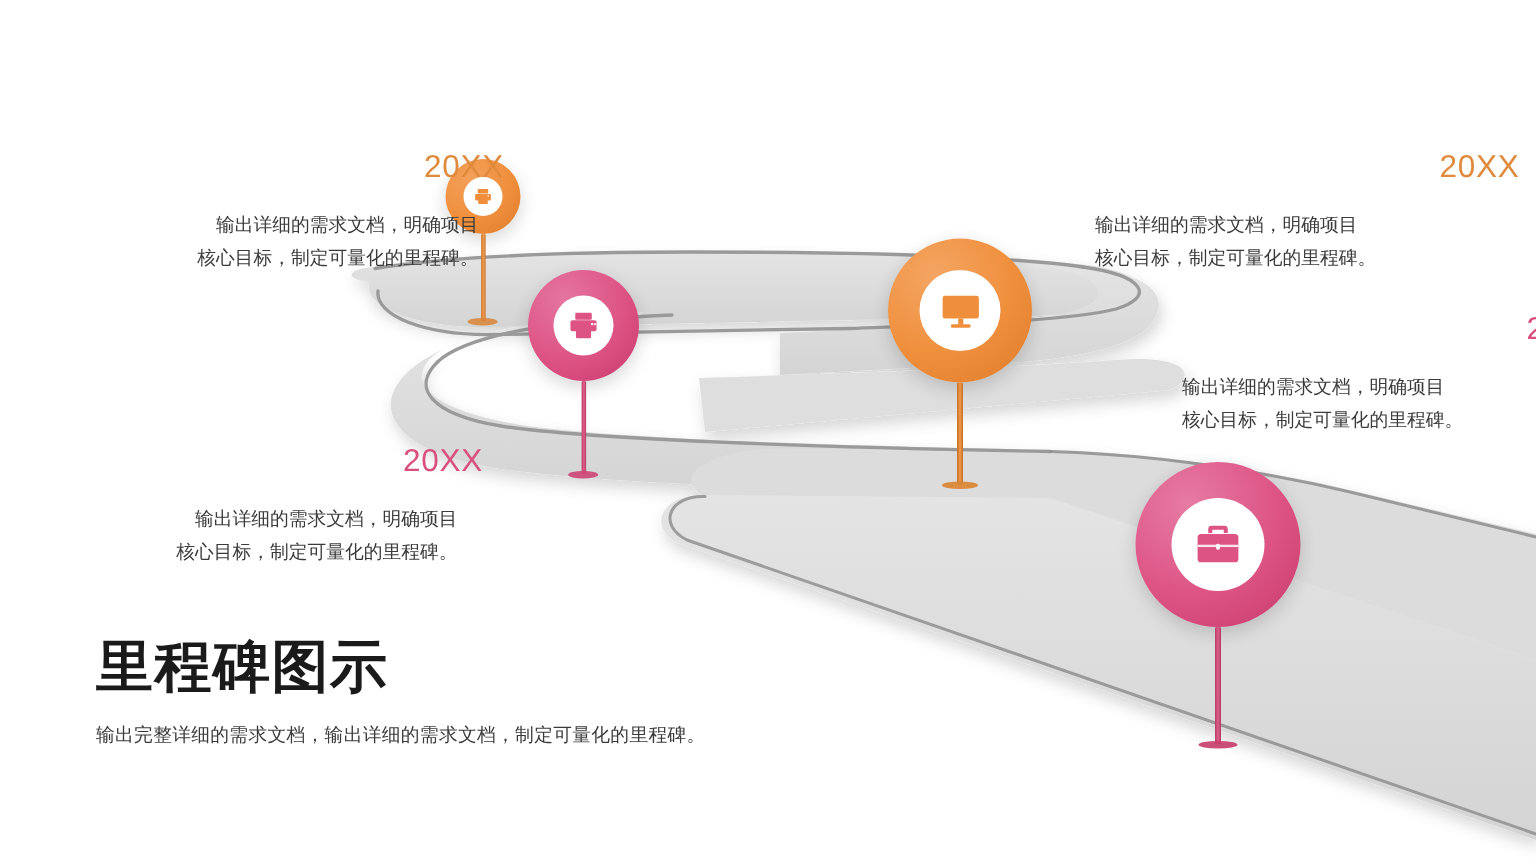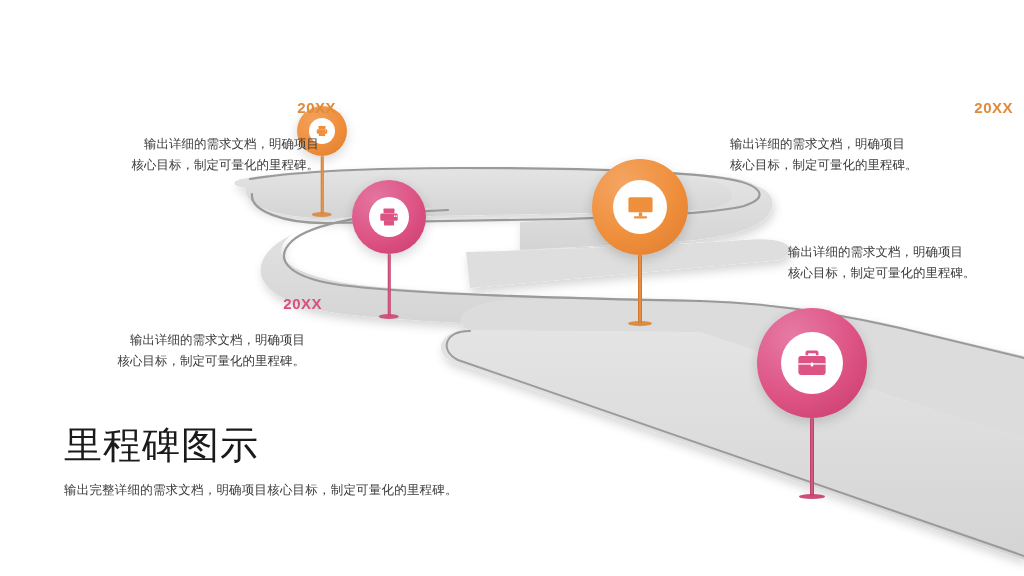--- a/index.html
+++ b/index.html
@@ -22,22 +22,22 @@
     left: 0; top: 0;
     width: 1024px; height: 576px;
     pointer-events: none;
   }
 
   
   .milestone-text {
     position: absolute;
   }
   .ms-year {
-    font-size: 15px;
-    font-weight: bold;
+    font-size: 21px;
+    font-weight: normal;
     letter-spacing: 0.5px;
     margin: 0 0 8px 0;
     line-height: 1.1;
     text-align: right;
   }
   .ms-year.orange { color: #e08a3c; }
   .ms-year.pink   { color: #d94f7e; }
   .ms-body {
     font-size: 12.5px;
     color: #3a3a3a;
@@ -92,21 +92,21 @@
   .ring-inner svg { display: block; }
 
   
   #title-block {
     position: absolute;
     left: 64px;
     top: 424px;
   }
   #main-title {
     font-size: 38px;
-    font-weight: normal;
+    font-weight: bold;
     color: #1a1a1a;
     letter-spacing: 1px;
     margin: 0;
     line-height: 1.15;
   }
   #subtitle {
     font-size: 12.5px;
     color: #3a3a3a;
     margin: 14px 0 0 0;
     letter-spacing: 0.2px;
@@ -289,16 +289,16 @@
   </div>
 
   <div class="milestone-text align-left" style="left:771px; top:208px; width:300px;">
     <div class="ms-year pink">20XX</div>
     <div class="ms-body">输出详细的需求文档，明确项目
 核心目标，制定可量化的里程碑。</div>
   </div>
 
   <div id="title-block">
     <h1 id="main-title">里程碑图示</h1>
-    <p id="subtitle">输出完整详细的需求文档，明确项目核心目标，制定可量化的里程碑。</p>
+    <p id="subtitle">输出完整详细的需求文档，输出详细的需求文档，制定可量化的里程碑。</p>
   </div>
 
 </div>
 
 </body></html>

